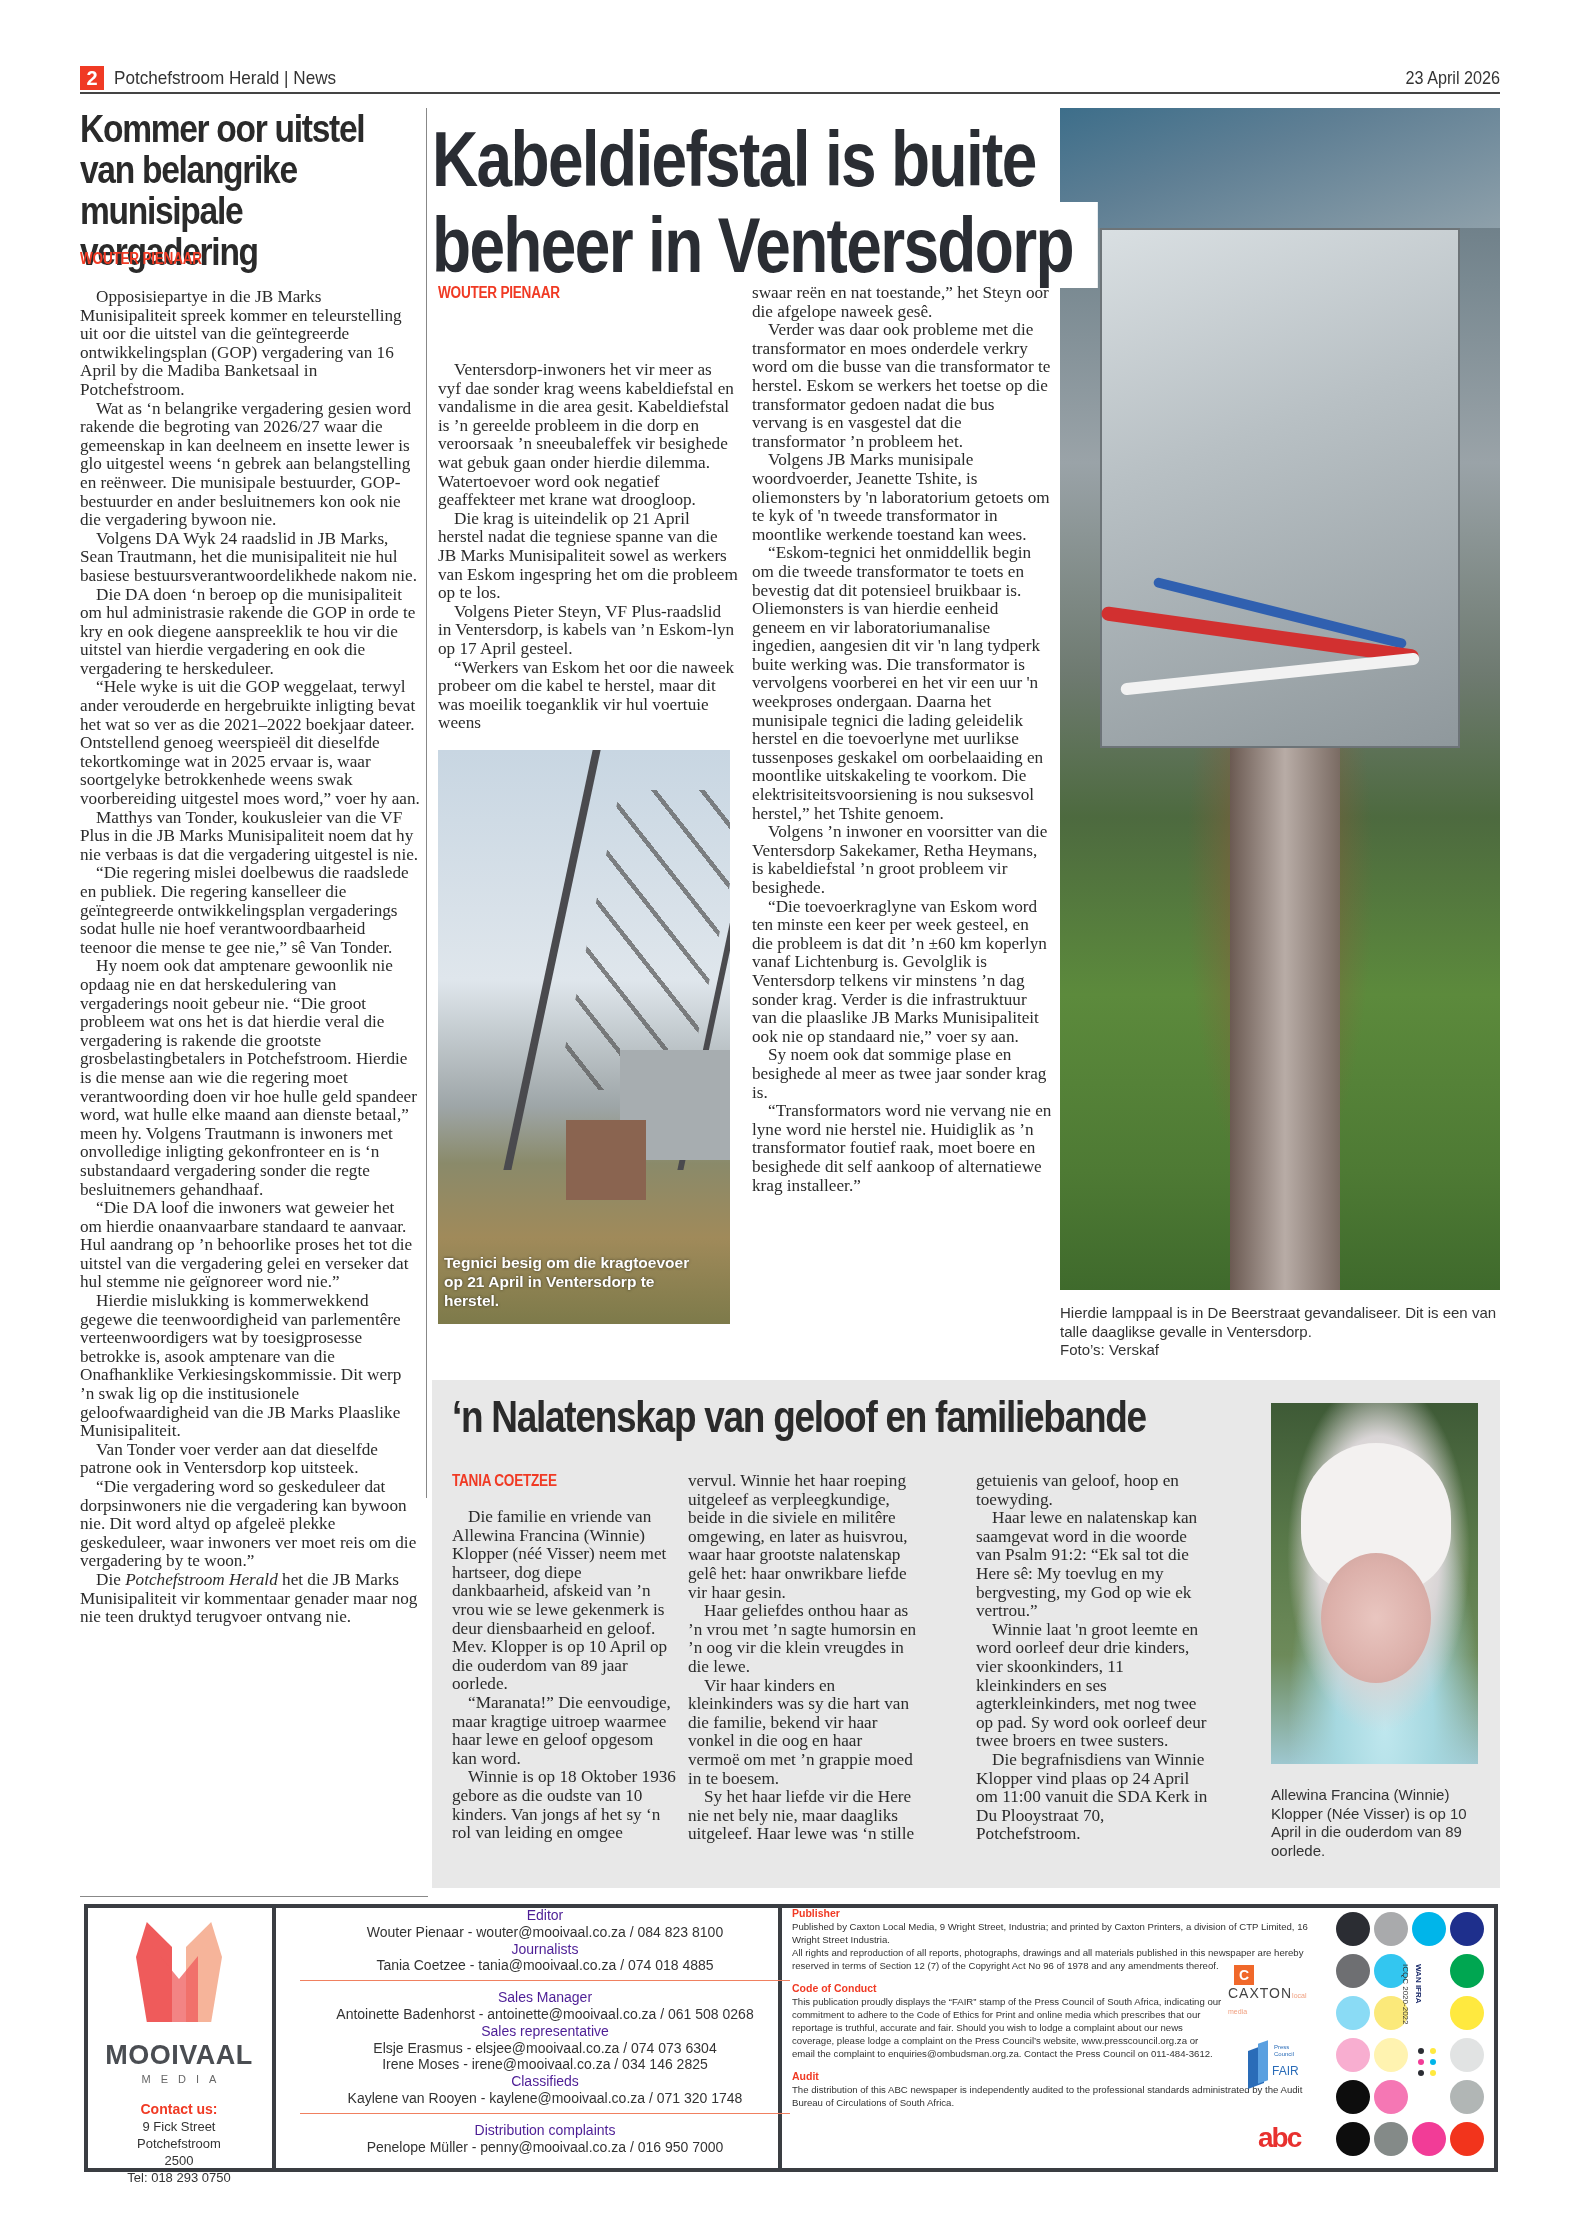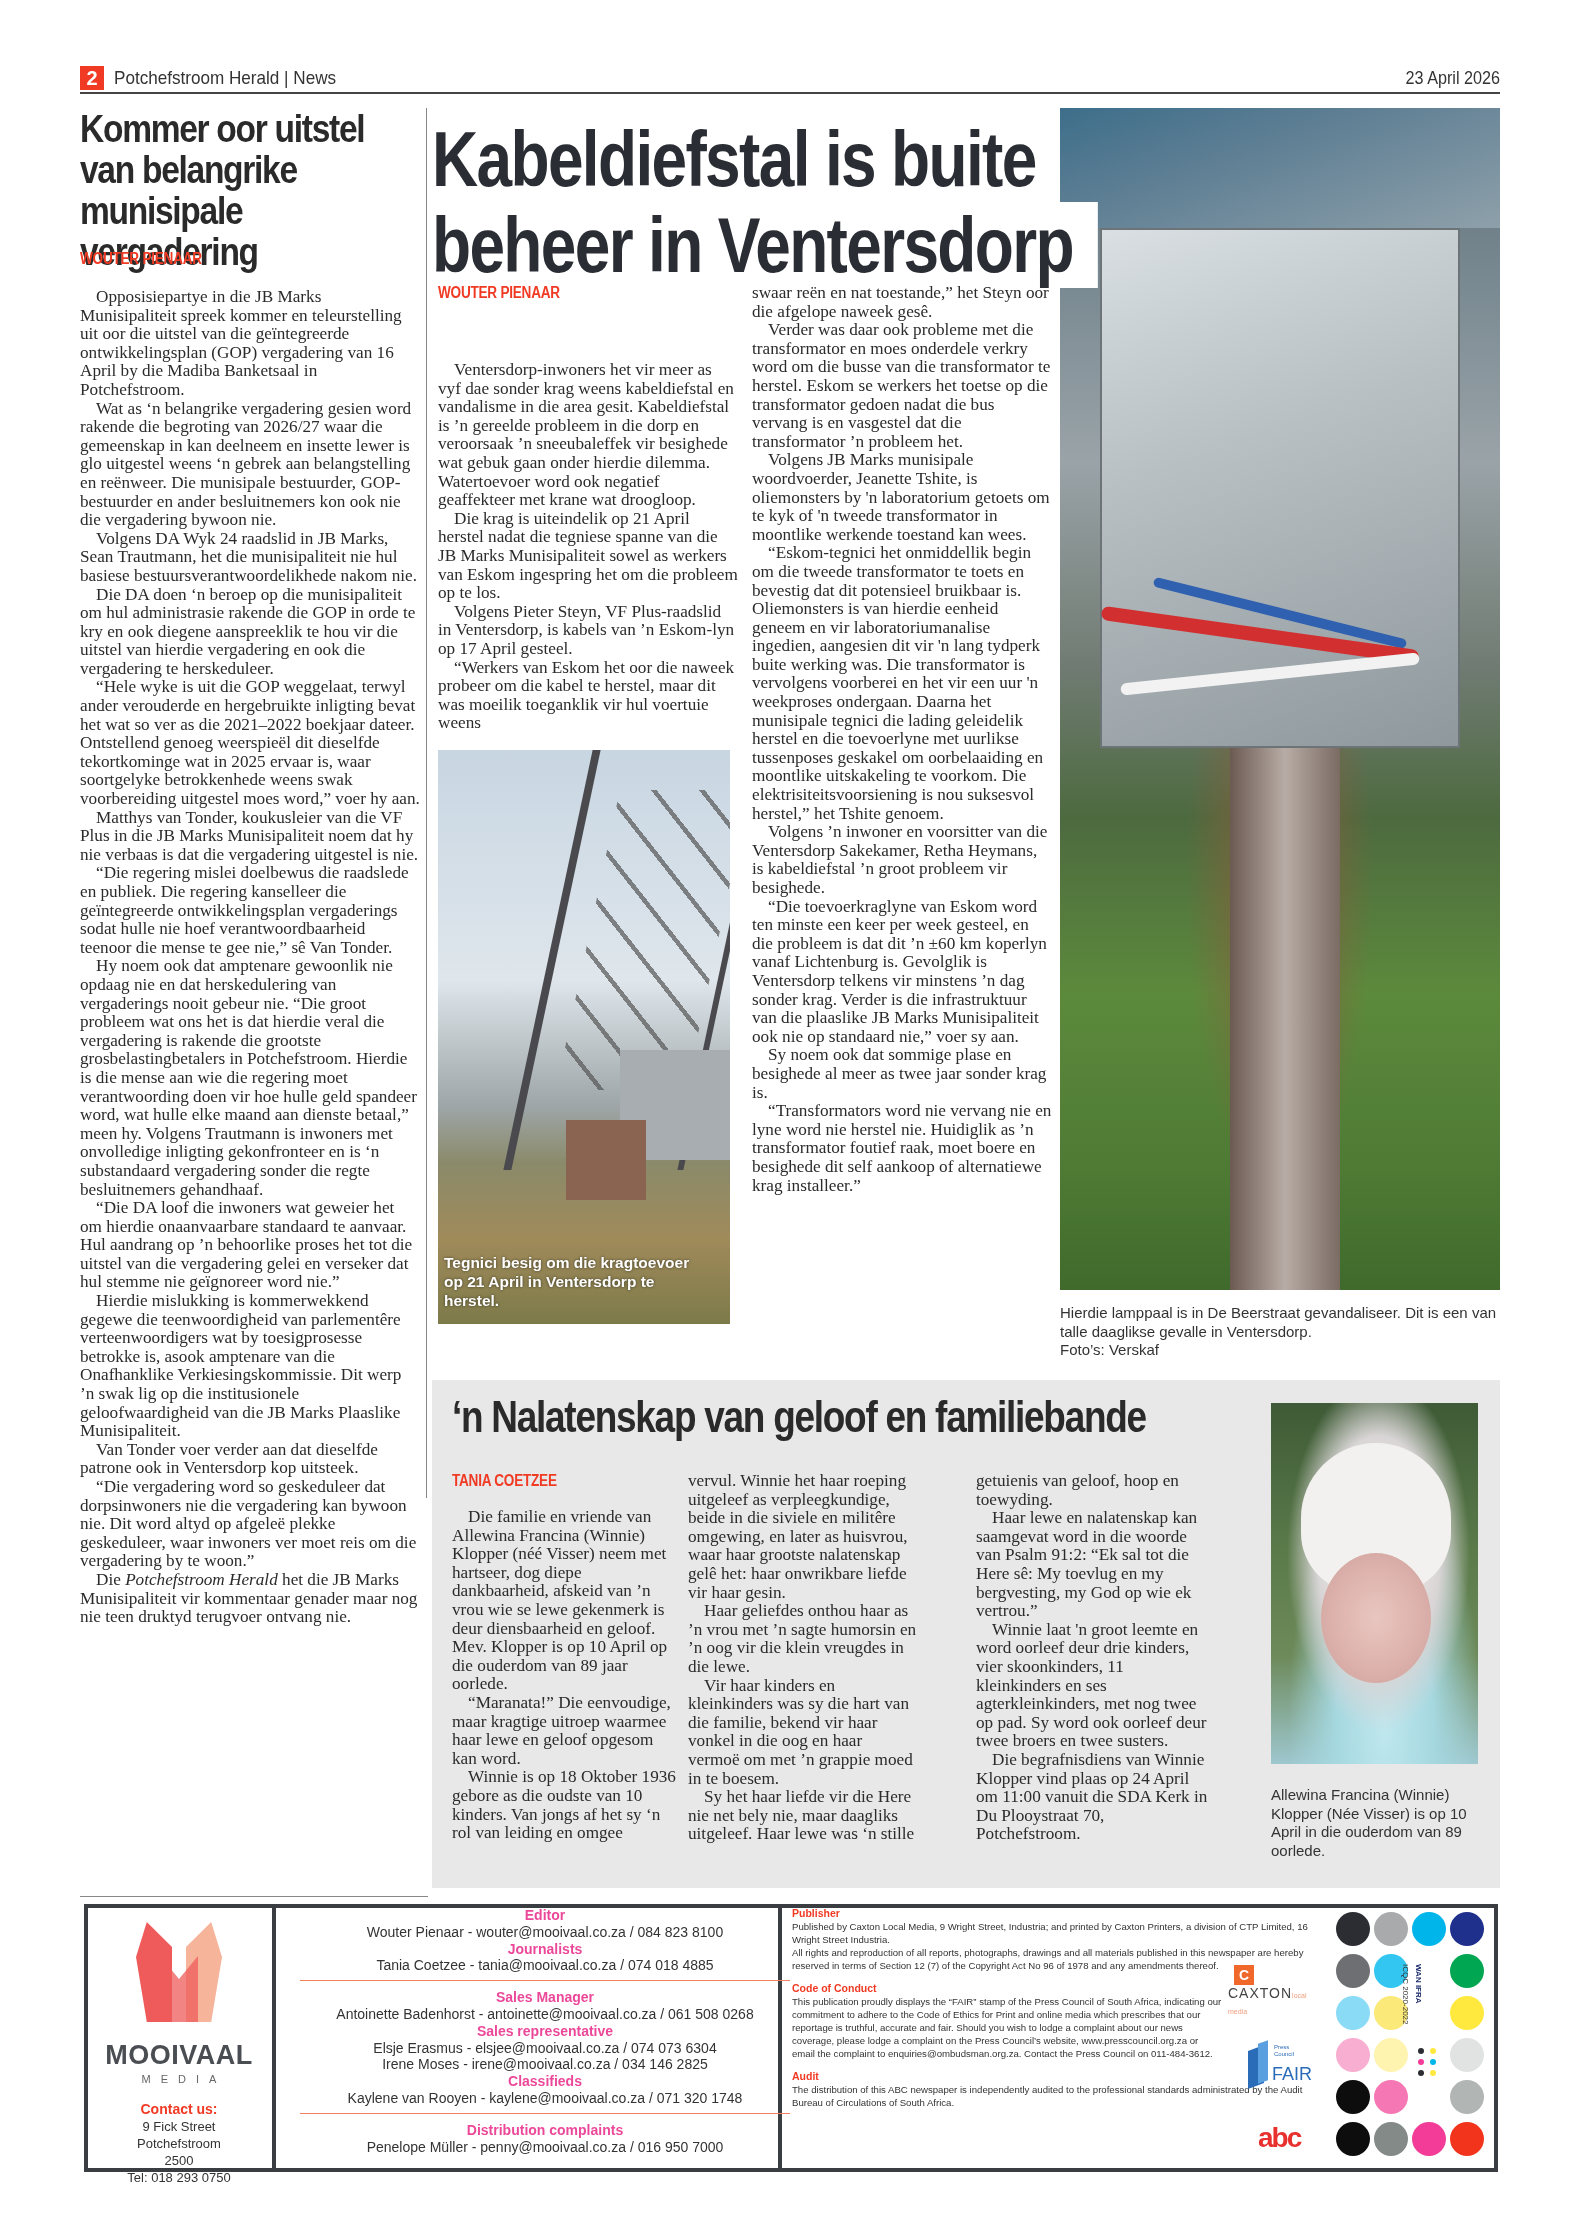--- a/index.html
+++ b/index.html
@@ -73,36 +73,36 @@
   .logo-shape { position:relative; width: 110px; height: 110px; margin: 8px auto 0; }
   .logo-shape .l1 { position:absolute; left: 12px; top: 0; width: 36px; height: 100px; background: #ef5b5b; clip-path: polygon(30% 0, 100% 25%, 100% 100%, 30% 100%, 0 35%); }
   .logo-shape .l2 { position:absolute; right: 12px; top: 0; width: 36px; height: 100px; background: #f6b49a; clip-path: polygon(70% 0, 0 25%, 0 100%, 70% 100%, 100% 35%); }
   .logo-shape .l3 { position:absolute; left: 36px; top: 34px; width: 38px; height: 66px; background: #ef5b5b; clip-path: polygon(0 0, 50% 35%, 100% 0, 100% 100%, 0 100%); opacity: .75; }
   .logo-word { font-family: "Liberation Sans", sans-serif; font-weight: bold; font-size: 27px; color: #4a4d52; text-align: center; letter-spacing: 0.5px; margin-top: 8px; }
   .logo-sub { font-family: "Liberation Sans", sans-serif; font-size: 11px; color: #666; letter-spacing: 10px; text-align: center; margin-top: 2px; padding-left: 10px; }
   .contact { font-family: "Liberation Sans", sans-serif; font-size: 13px; line-height: 17px; text-align: center; color: #333; margin-top: 16px; }
   .contact .h { color: #f03a24; font-weight: bold; font-size: 14px; }
 
   .staff { left: 300px; top: 1907px; width: 490px; text-align: center; font-family: "Liberation Sans", sans-serif; font-size: 14px; line-height: 16.8px; color: #333; }
-  .staff .h { color: #ec4899; font-weight: bold; }
+  .staff .h { color: #4c1d95; font-weight: normal; }
   .staff .sep { height: 1px; background: #f08060; margin: 6px 0 8px 0; }
 
   .legal { left: 792px; top: 1907px; width: 520px; font-family: "Liberation Sans", sans-serif; font-size: 9.6px; line-height: 13px; color: #333; }
   .legal .h { color: #f03a24; font-weight: bold; font-size: 10.5px; margin-top: 0; }
   .legal .blk { margin-bottom: 10px; }
 
   .caxton { left: 1228px; top: 1965px; width: 90px; text-align: left; }
   .caxton .mark { width: 20px; height: 20px; background: #f0682a; margin-left: 6px; color:#fff; font-family:"Liberation Sans", sans-serif; font-weight:bold; font-size:14px; line-height:20px; text-align:center; }
   .caxton .word { font-family: "Liberation Sans", sans-serif; font-size: 14px; color: #444; letter-spacing: 1px; }
   .caxton .word span { color: #f0a080; font-size: 7px; letter-spacing: 0; }
   .fair { left: 1248px; top: 2040px; width: 60px; height: 48px; }
   .fair .blk1 { position:absolute; left:0; top: 8px; width: 16px; height: 38px; background:#2a6cb8; transform: skewY(-20deg); }
   .fair .blk2 { position:absolute; left:10px; top: 2px; width: 10px; height: 40px; background:#5aa0e0; transform: skewY(-20deg); }
   .fair .t1 { position:absolute; left: 26px; top: 4px; font-family:"Liberation Sans", sans-serif; font-size: 6px; color:#2a6cb8; line-height: 7px; }
-  .fair .t2 { position:absolute; left: 24px; top: 24px; font-family:"Liberation Sans", sans-serif; font-size: 18px; color:#2a6cb8; }
+  .fair .t2 { position:absolute; left: 24px; top: 24px; font-family:"Liberation Sans", sans-serif; font-size: 12px; color:#2a6cb8; }
   .abc { left: 1258px; top: 2122px; font-family: "Liberation Sans", sans-serif; font-weight: bold; font-size: 28px; color: #e8312f; letter-spacing: -2px; }
 
   .swatches { left: 1336px; top: 1912px; width: 152px; height: 248px; }
   .sw { position: absolute; width: 34px; height: 34px; border-radius: 50%; }
   .wanifra { position:absolute; left: 87px; top: 52px; transform: rotate(90deg); transform-origin: left top; font-family: "Liberation Sans", sans-serif; font-size: 8px; font-weight: bold; color: #1a2a6a; white-space: nowrap; }
   .icqc { position:absolute; left: 74px; top: 52px; transform: rotate(90deg); transform-origin: left top; font-family: "Liberation Sans", sans-serif; font-size: 8px; color: #333; white-space: nowrap; }
   .dot { position:absolute; width: 6px; height: 6px; border-radius: 50%; }
 </style>
 </head>
 <body>

